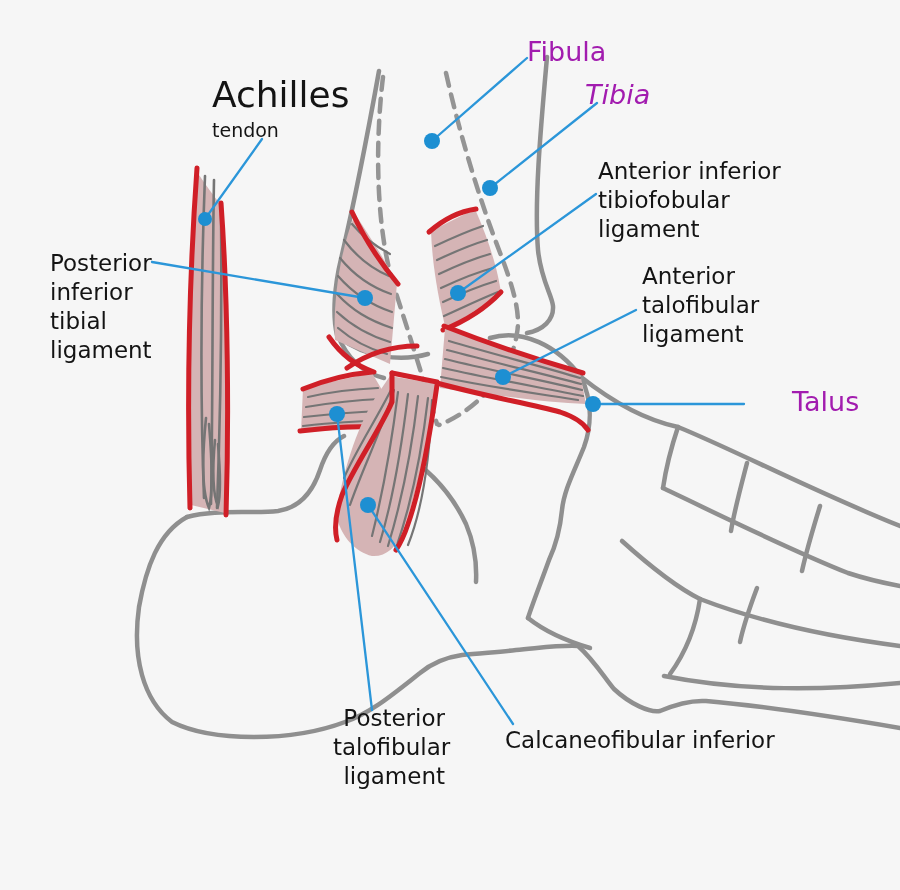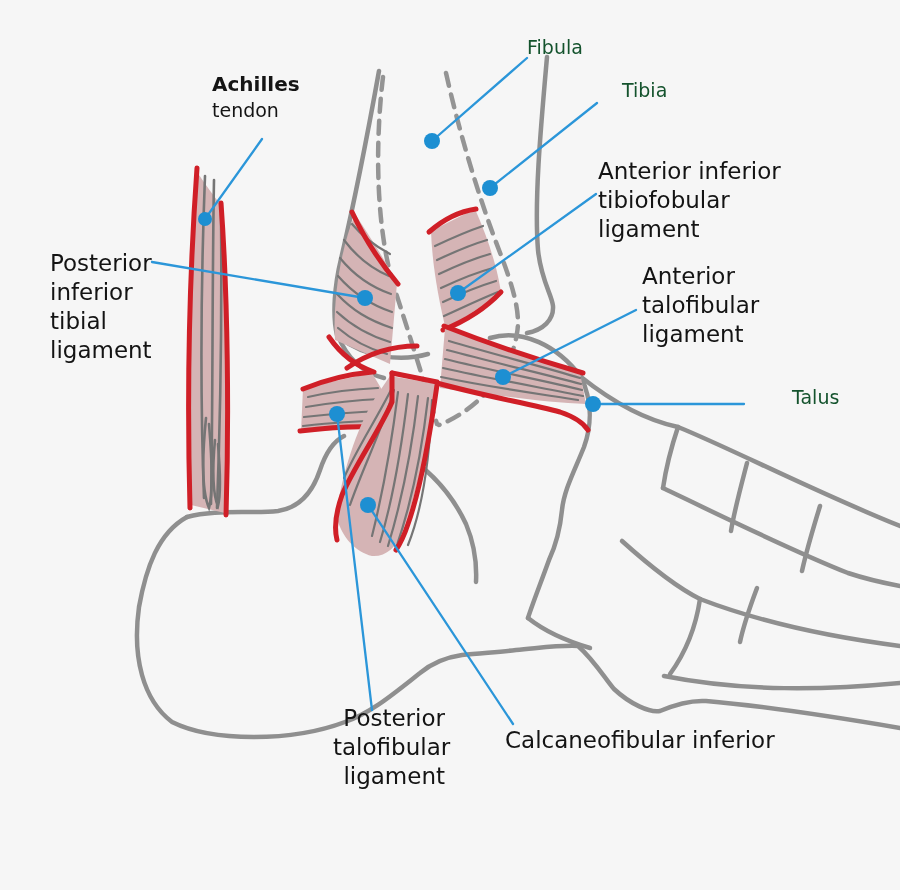--- a/index.html
+++ b/index.html
@@ -4,22 +4,22 @@
 <style>
   html,body{margin:0;padding:0;background:#f6f6f6;}
   .stage{
     position:relative;width:900px;height:890px;overflow:hidden;
     background:#f6f6f6;
     font-family:"DejaVu Sans","Liberation Sans",sans-serif;
     color:#141414;
   }
   .stage svg{position:absolute;left:0;top:0;}
   .lbl{position:absolute;font-size:23px;line-height:1.26;color:#141414;}
-  .lbl-lg{position:absolute;font-size:19px;line-height:1.2;color:#14532d;}
-  .achilles-title{font-size:20px;display:block;font-weight:bold;}
+  .lbl-lg{position:absolute;font-size:27px;line-height:1.2;color:#a21caf;}
+  .achilles-title{font-size:36px;display:block;}
   .achilles-sub{font-size:19px;display:block;margin-top:2px;}
   .nowrap{white-space:nowrap;}
 </style>
 </head>
 <body>
 
 <div class="stage">
 
 <svg width="900" height="890" viewBox="0 0 900 890">
 
@@ -166,21 +166,21 @@
     <circle cx="365" cy="298" r="8"></circle>
     <circle cx="503" cy="377" r="8"></circle>
     <circle cx="593" cy="404" r="8"></circle>
     <circle cx="337" cy="414" r="8"></circle>
     <circle cx="368" cy="505" r="8"></circle>
   </g>
 </svg>
 
   <div class="lbl-lg nowrap" style="left:527px;top:36px;">Fibula</div>
 
-  <div class="lbl-lg nowrap" style="left:622px;top:79px;">Tibia</div>
+  <div class="lbl-lg nowrap" style="left:585px;top:79px;font-style:italic;">Tibia</div>
 
   <div class="lbl" style="left:212px;top:72px;">
     <span class="achilles-title">Achilles</span>
     <span class="achilles-sub">tendon</span>
   </div>
 
   <div class="lbl" style="left:598px;top:157px;width:222px;">Anterior inferior tibiofobular ligament</div>
 
   <div class="lbl" style="left:50px;top:249px;width:118px;">Posterior inferior tibial ligament</div>
 

